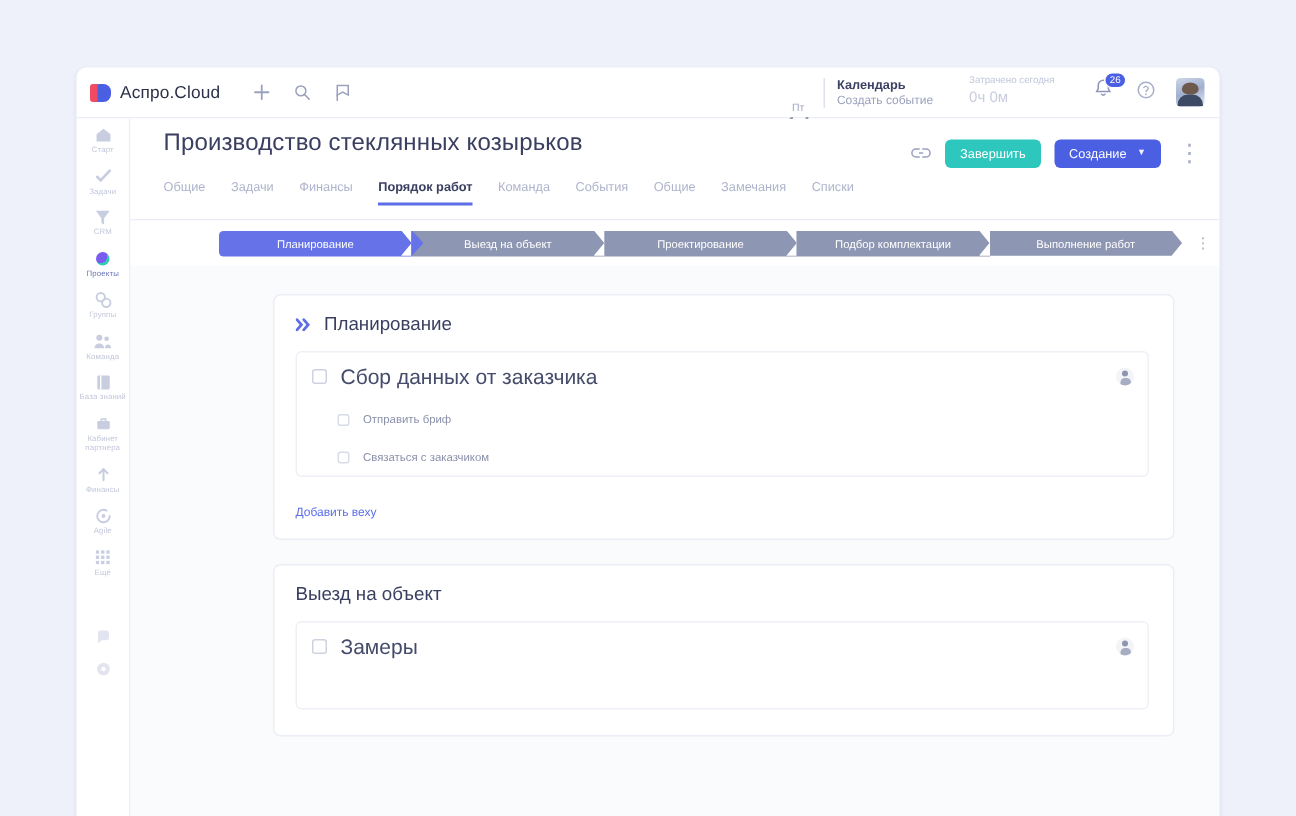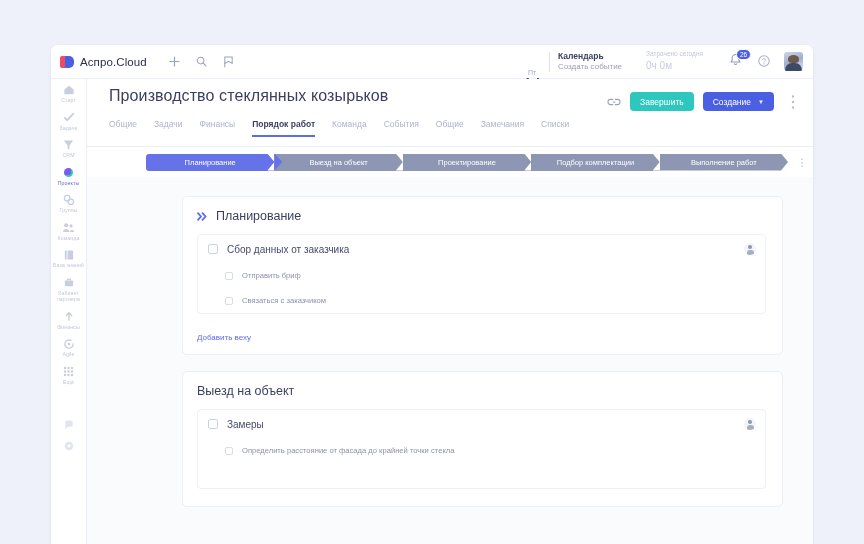--- a/index.html
+++ b/index.html
@@ -173,21 +173,21 @@
     display:flex; align-items:center; gap:9px;
     padding:7px 9px 7px 10px; min-height:25px;
   }
   .task-row.parent { padding:8px 9px 8px 10px; }
   .sub-row { padding:5px 9px 5px 27px; }
   .cb {
     width:10px; height:10px; border:1px solid #cdd2e2; border-radius:2px;
     background:#fff; flex:none; cursor:pointer;
   }
   .cb.sm { width:8px; height:8px; border-color:#d8dce9; }
-  .task-lbl { font-size:10px; color:#454b6b; }
+  .task-lbl { font-size:14px; color:#454b6b; }
   .sub-lbl { font-size:7.6px; color:#8b91ab; }
   .row-right { margin-left:auto; display:flex; align-items:center; }
   .mini-av {
     width:12px; height:12px; border-radius:50%;
     background:#f3f4f8; position:relative; overflow:hidden; cursor:pointer;
   }
   .mini-av::before {
     content:""; position:absolute; left:4px; top:2px; width:4px; height:4px;
     border-radius:50%; background:#8e95ae;
   }
@@ -502,24 +502,20 @@
 
       <div class="group">
         <div class="task-row parent">
           <span class="cb"></span>
           <span class="task-lbl">Замеры</span>
           <span class="row-right">
               <span class="mini-av"></span>
             </span>
         </div>
         <div class="task-row sub-row">
-          <span class="cb sm"></span>
-          <span class="sub-lbl">Определить расстояние от фасада до крайней точки стекла</span>
-        </div>
-        <div class="task-row sub-row">
           
           
         </div>
 
       </div>
 
     </div>
 
   </div>
 </div>

